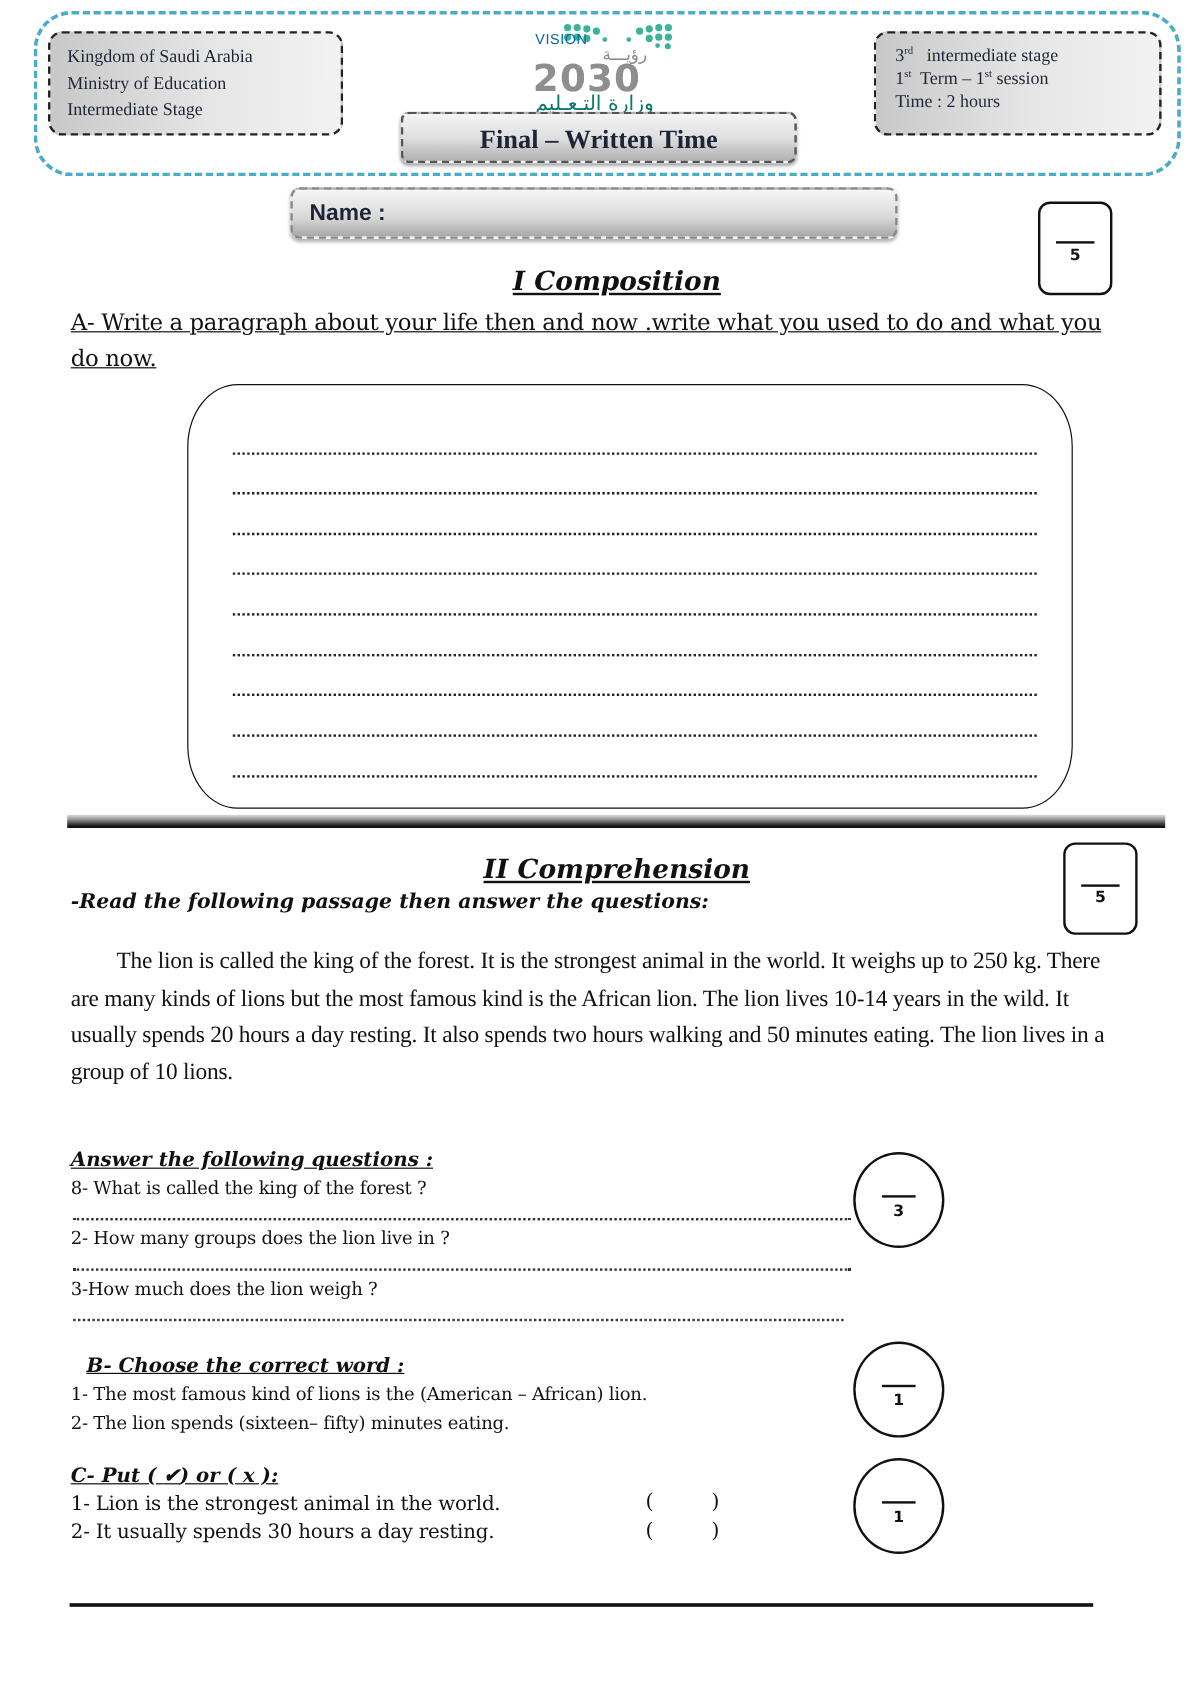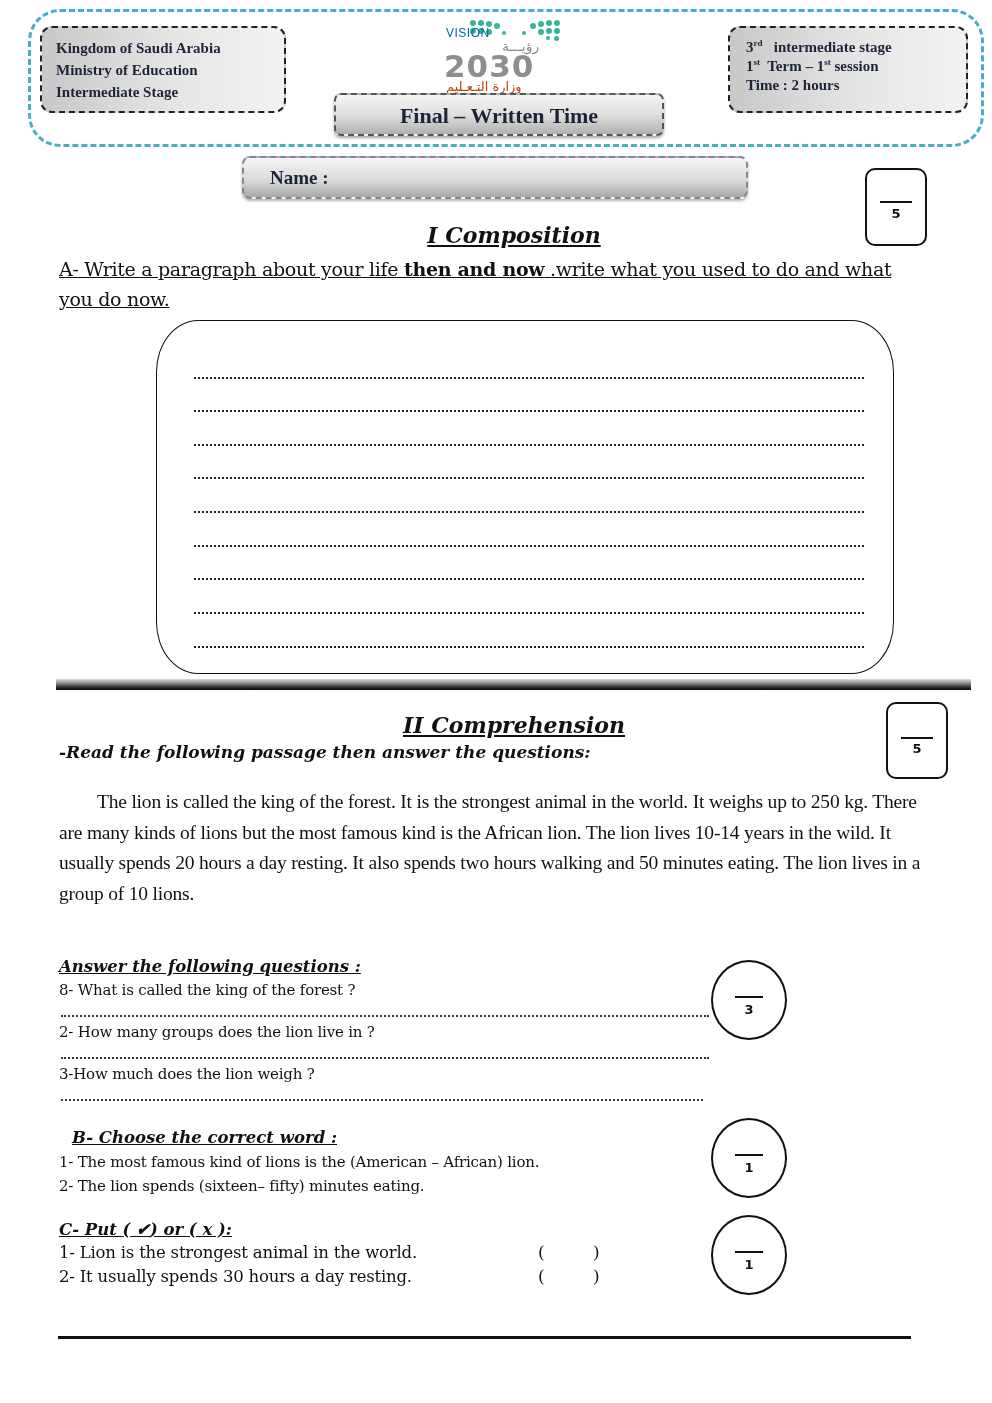--- a/index.html
+++ b/index.html
@@ -9,51 +9,51 @@
   .abs { position: absolute; }
 
   
   #header-frame {
     left: 28px; top: 9px; width: 956px; height: 138px;
     border: 3px dashed #4aacc6; border-radius: 32px;
   }
   .info-box {
     border: 2px dashed #222; border-radius: 12px;
     background: linear-gradient(90deg, #c8c8c8 0%, #e6e6e6 55%, #f2f2f2 100%);
-    font-family: "Liberation Serif", serif; font-weight: bold; color: #1c2436;
+    font-family: "Liberation Serif", serif; font-weight: normal; color: #1c2436;
     font-size: 15px; line-height: 22px; padding: 9px 14px;
   }
   #left-info { left: 40px; top: 26px; width: 246px; height: 87px; }
   #right-info { left: 728px; top: 26px; width: 240px; height: 87px; padding-left: 16px; line-height: 19px; padding-top: 10px; }
   #right-info sup { font-size: 9px; vertical-align: 6px; line-height: 0; }
 
   #logo { left: 440px; top: 18px; width: 125px; height: 78px; }
   .logo-dots { position:absolute; left: 30px; top: 0; width: 90px; height: 24px; }
   .logo-dots span { position:absolute; width:6px; height:6px; border-radius:50%; background:#3bb39b; }
   .vision { position:absolute; left:6px; top:8px; font-family:"Liberation Sans",sans-serif; font-size:12px; color:#0369a1; letter-spacing:0.5px; }
   .vision-ar { position:absolute; left:62px; top:20px; font-size:14px; color:#888; font-family:"DejaVu Sans",sans-serif; }
   .y2030 { position:absolute; left:4px; top:33px; font-family:"DejaVu Sans",sans-serif; font-weight:bold; font-size:31px; color:#8e8e8e; letter-spacing:1px; line-height:31px; }
-  .ministry-ar { position:absolute; left:6px; top:62px; font-family:"DejaVu Sans",sans-serif; font-size:13px; color:#c2410c; line-height:14px; }
+  .ministry-ar { position:absolute; left:6px; top:62px; font-family:"DejaVu Sans",sans-serif; font-size:17px; color:#0f766e; line-height:14px; }
 
   #title-box {
     left: 334px; top: 93px; width: 330px; height: 43px;
     border: 2px dashed #555; border-radius: 7px;
     background: linear-gradient(180deg, #f4f4f4 0%, #e0e0e0 50%, #b0b0b0 100%);
     font-family: "Liberation Serif", serif; font-weight: bold; font-size: 22px; color: #1c2436;
     text-align: center; line-height: 41px;
     box-shadow: 0 2px 3px rgba(0,0,0,0.35);
   }
 
   #name-box {
     left: 242px; top: 156px; width: 506px; height: 43px;
     border: 2px dashed #888; border-radius: 8px;
     background: linear-gradient(180deg, #f6f6f6 0%, #d8d8d8 60%, #a8a8a8 100%);
     box-shadow: 0 2px 3px rgba(0,0,0,0.3);
-    padding-left: 26px; line-height: 40px;
-    font-family: Liberation Serif, serif; font-weight: bold; font-size: 19px; color: #1c2436;
+    padding-left: 14px; line-height: 40px;
+    font-family: Liberation Sans, sans-serif; font-weight: bold; font-size: 19px; color: #1c2436;
   }
 
   
   .score-rect {
     border: 2.5px solid #111; border-radius: 10px; background: #fff;
   }
   .score-rect .bar, .score-circle .bar { position:absolute; height: 2px; background:#111; }
   .score-rect .num, .score-circle .num { position:absolute; font-family:"DejaVu Sans",sans-serif; font-weight:bold; font-size:13px; text-align:center; width:100%; left:0; }
   #score-comp { left: 865px; top: 168px; width: 62px; height: 78px; }
   #score-comp .bar { left: 13px; right: 13px; top: 31px; }
@@ -75,21 +75,21 @@
     font-size: 22px; text-decoration: underline; text-align: center; width: 100%;
   }
   #comp-title { left: 0; top: 222px; width: 1028px; }
   #compr-title { left: 0; top: 712px; width: 1028px; }
 
   #comp-instruction {
     left: 59px; top: 254px; width: 870px;
     font-family: "DejaVu Serif", serif; font-size: 19px; line-height: 30px;
     text-decoration: underline; letter-spacing: -0.3px;
   }
-  #comp-instruction b { font-weight: bold; text-align: right; }
+  #comp-instruction b { font-weight: normal; text-align: right; }
 
   #write-box {
     left: 156px; top: 320px; width: 738px; height: 354px;
     border: 1.5px solid #111; border-radius: 42px 42px 42px 42px / 52px 52px 52px 52px;
   }
   .dot-line {
     position: absolute; left: 37px; width: 670px; height: 0;
     border-top: 2px dotted #222;
   }
 

